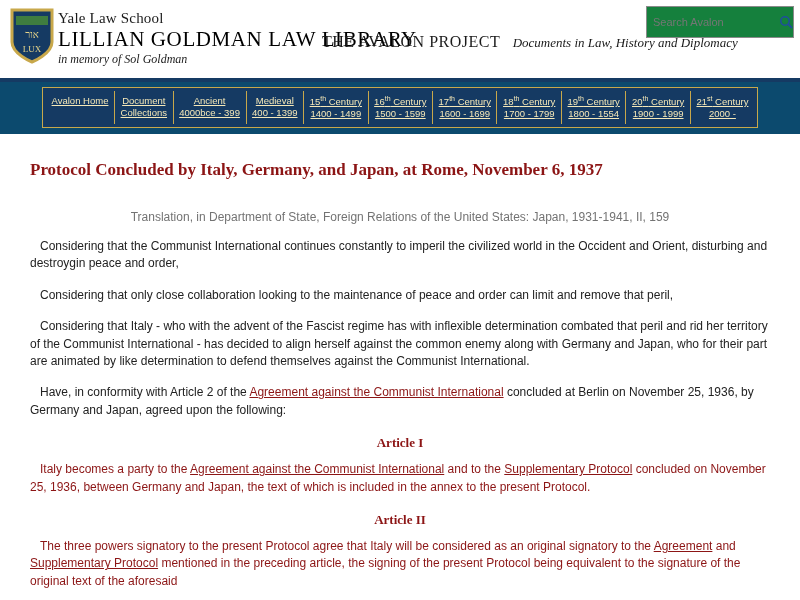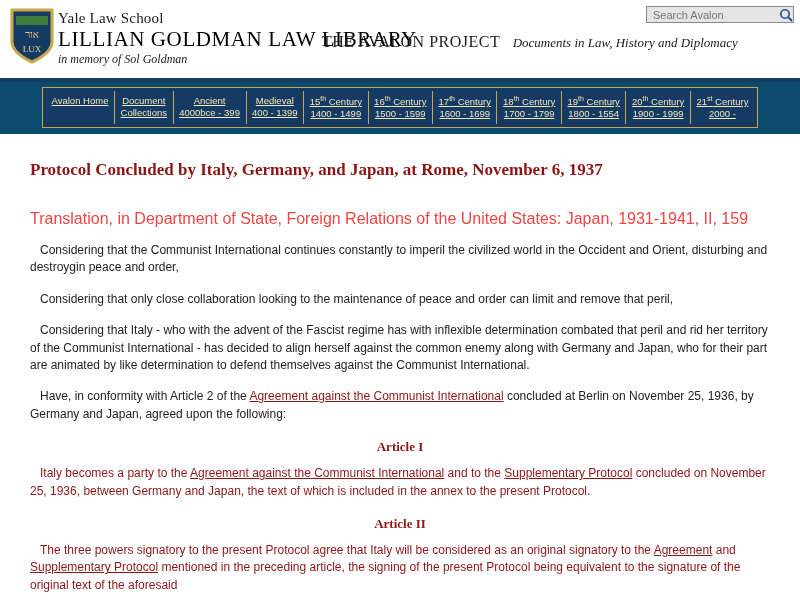--- a/index.html
+++ b/index.html
@@ -72,23 +72,23 @@
     font-style: italic;
     font-size: 13px;
     color: #1a1a1a;
     margin-left: 8px;
   }
   .search-box {
     position: absolute;
     right: 6px;
     top: 6px;
     width: 148px;
-    height: 17px;
+    height: 32px;
     border: 1px solid #8a8a8a;
-    background: #e5e5e5;
+    background: #15803d;
     display: flex;
     align-items: center;
     padding: 0 2px 0 4px;
     box-sizing: border-box;
   }
   .search-box input {
     border: 0;
     outline: 0;
     font-size: 11px;
     font-family: "Liberation Sans", sans-serif;
@@ -146,22 +146,23 @@
   }
   h1.doc-title {
     font-family: "Liberation Serif", serif;
     font-size: 17px;
     color: #8c1515;
     text-align: left;
     font-weight: bold;
     margin: 26px 0 0 0;
   }
   .source-note {
-    font-size: 16px;
-    color: #ef4444;
+    text-align: center;
+    font-size: 12px;
+    color: #737373;
     margin: 30px 0 0 0;
   }
   p.para {
     font-size: 12px;
     color: #222;
     line-height: 1.45;
     margin: 14px 0 0 0;
     text-indent: 10px;
   }
   h2.article {

